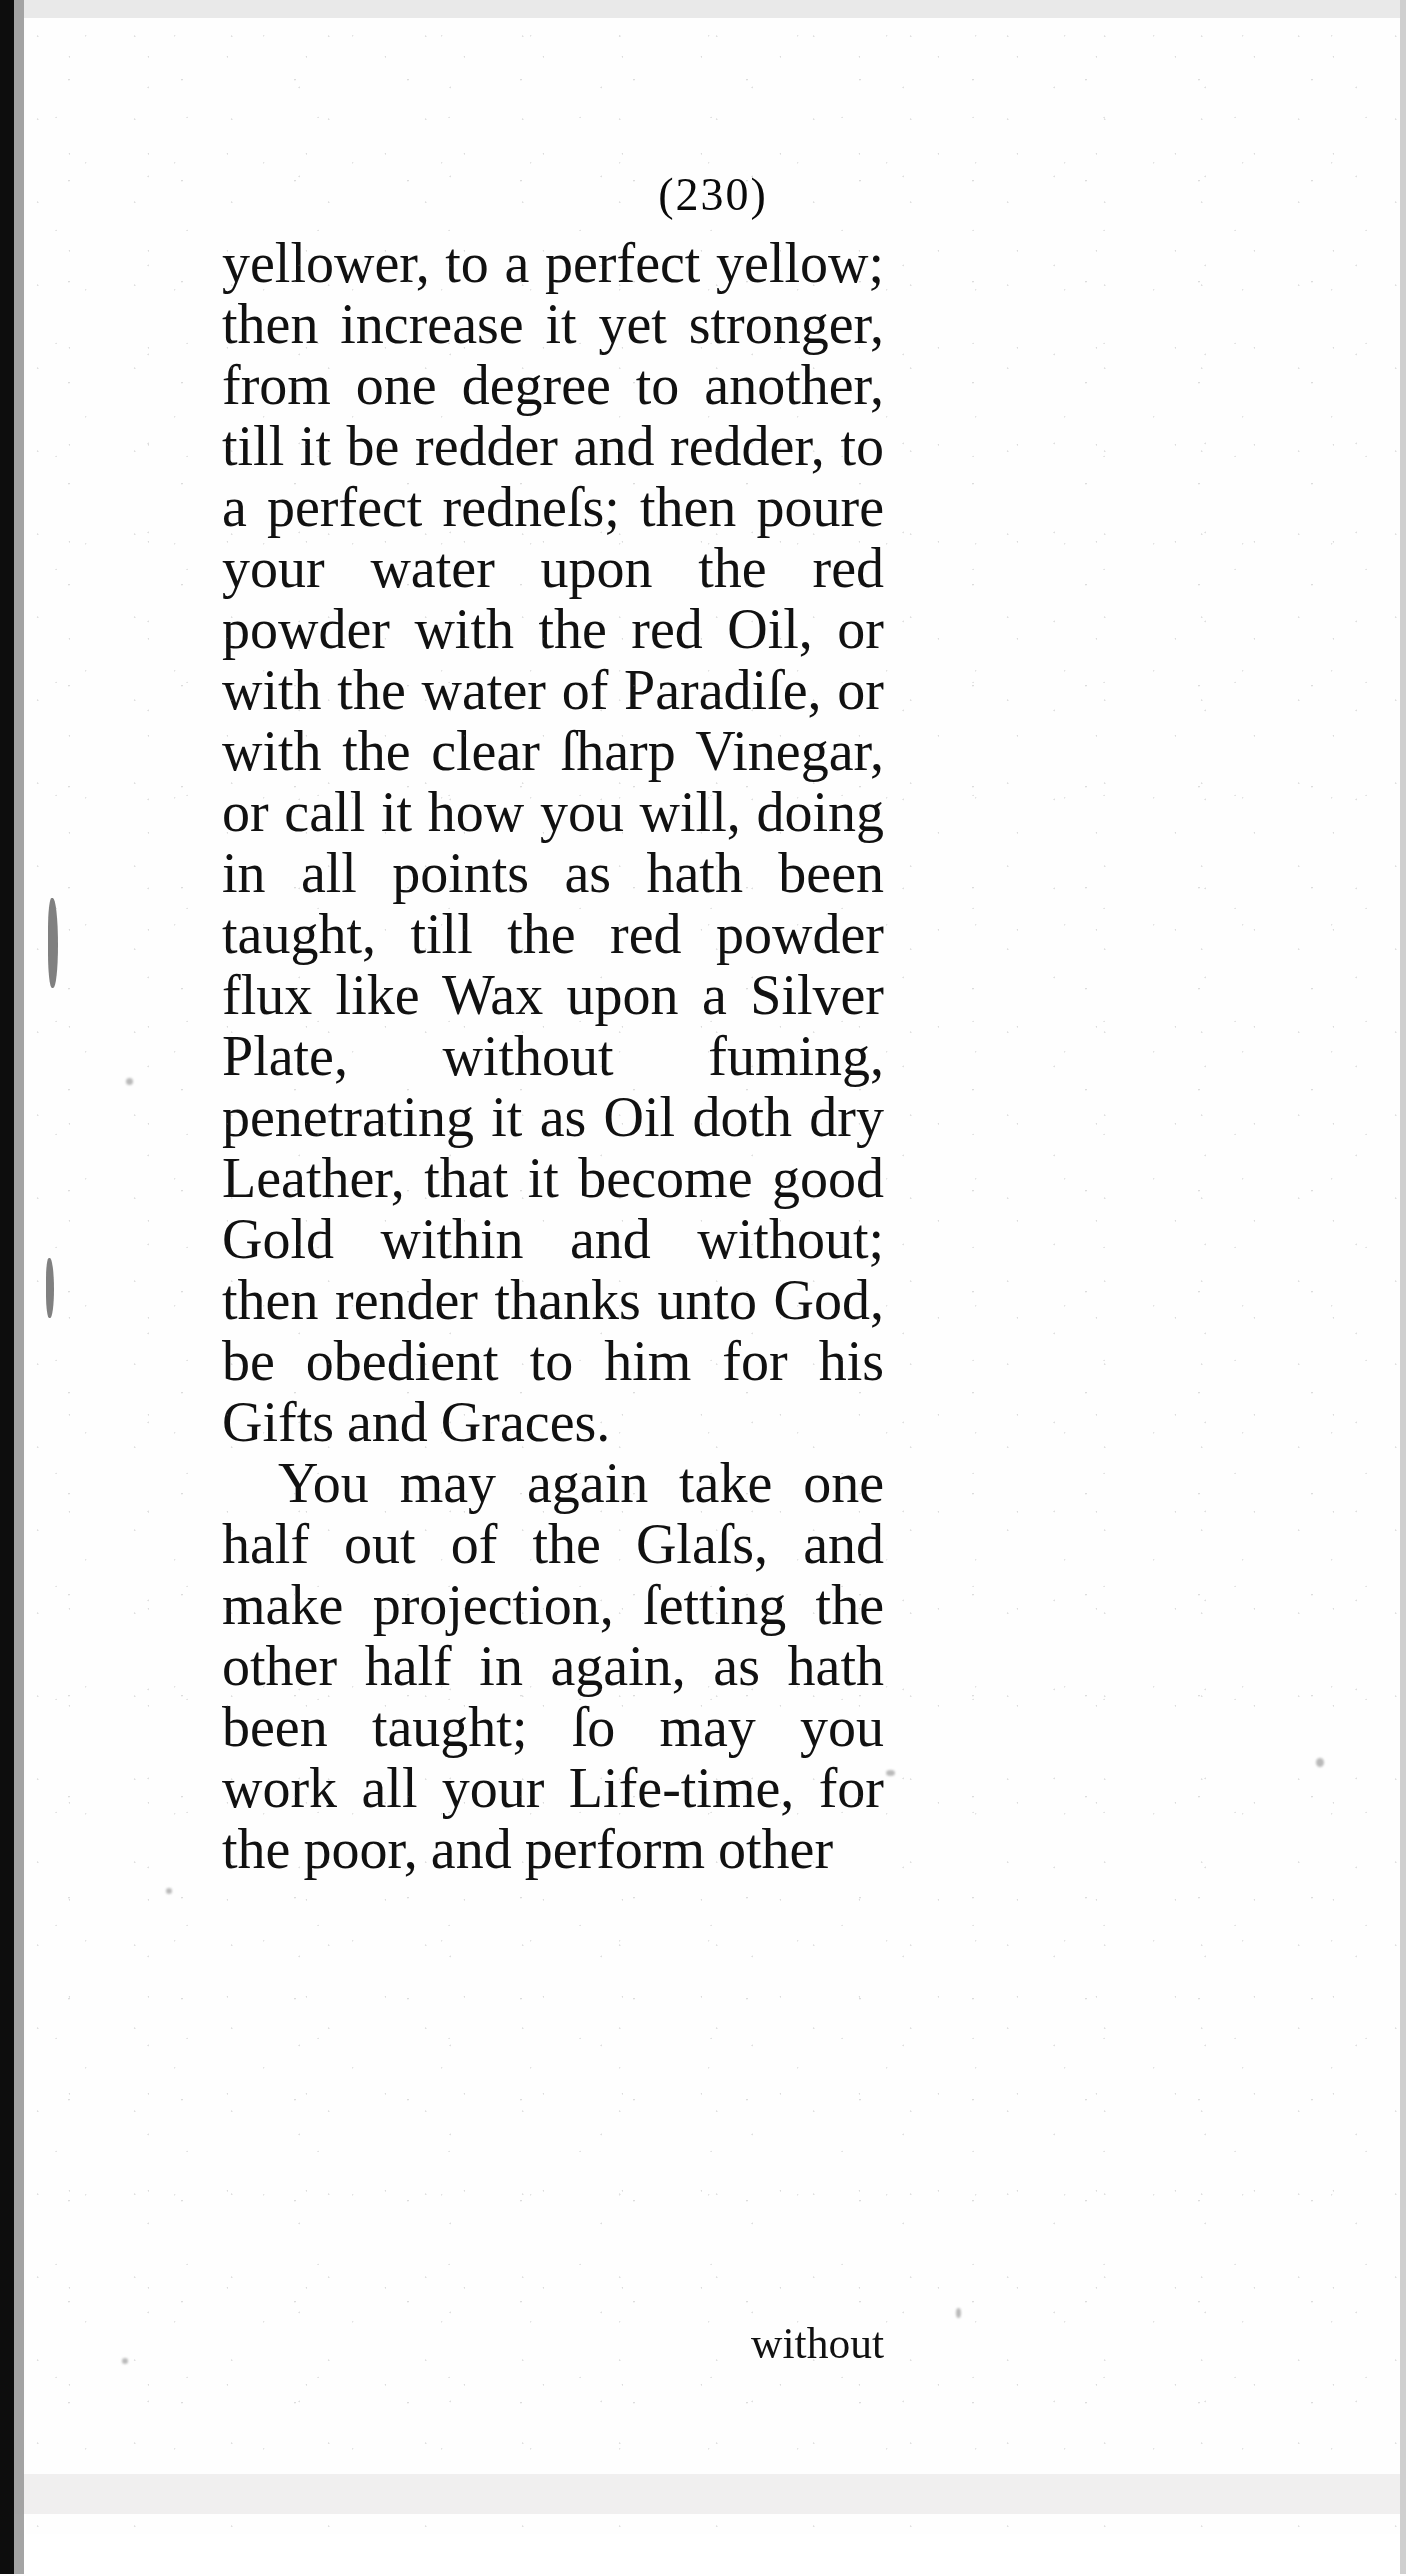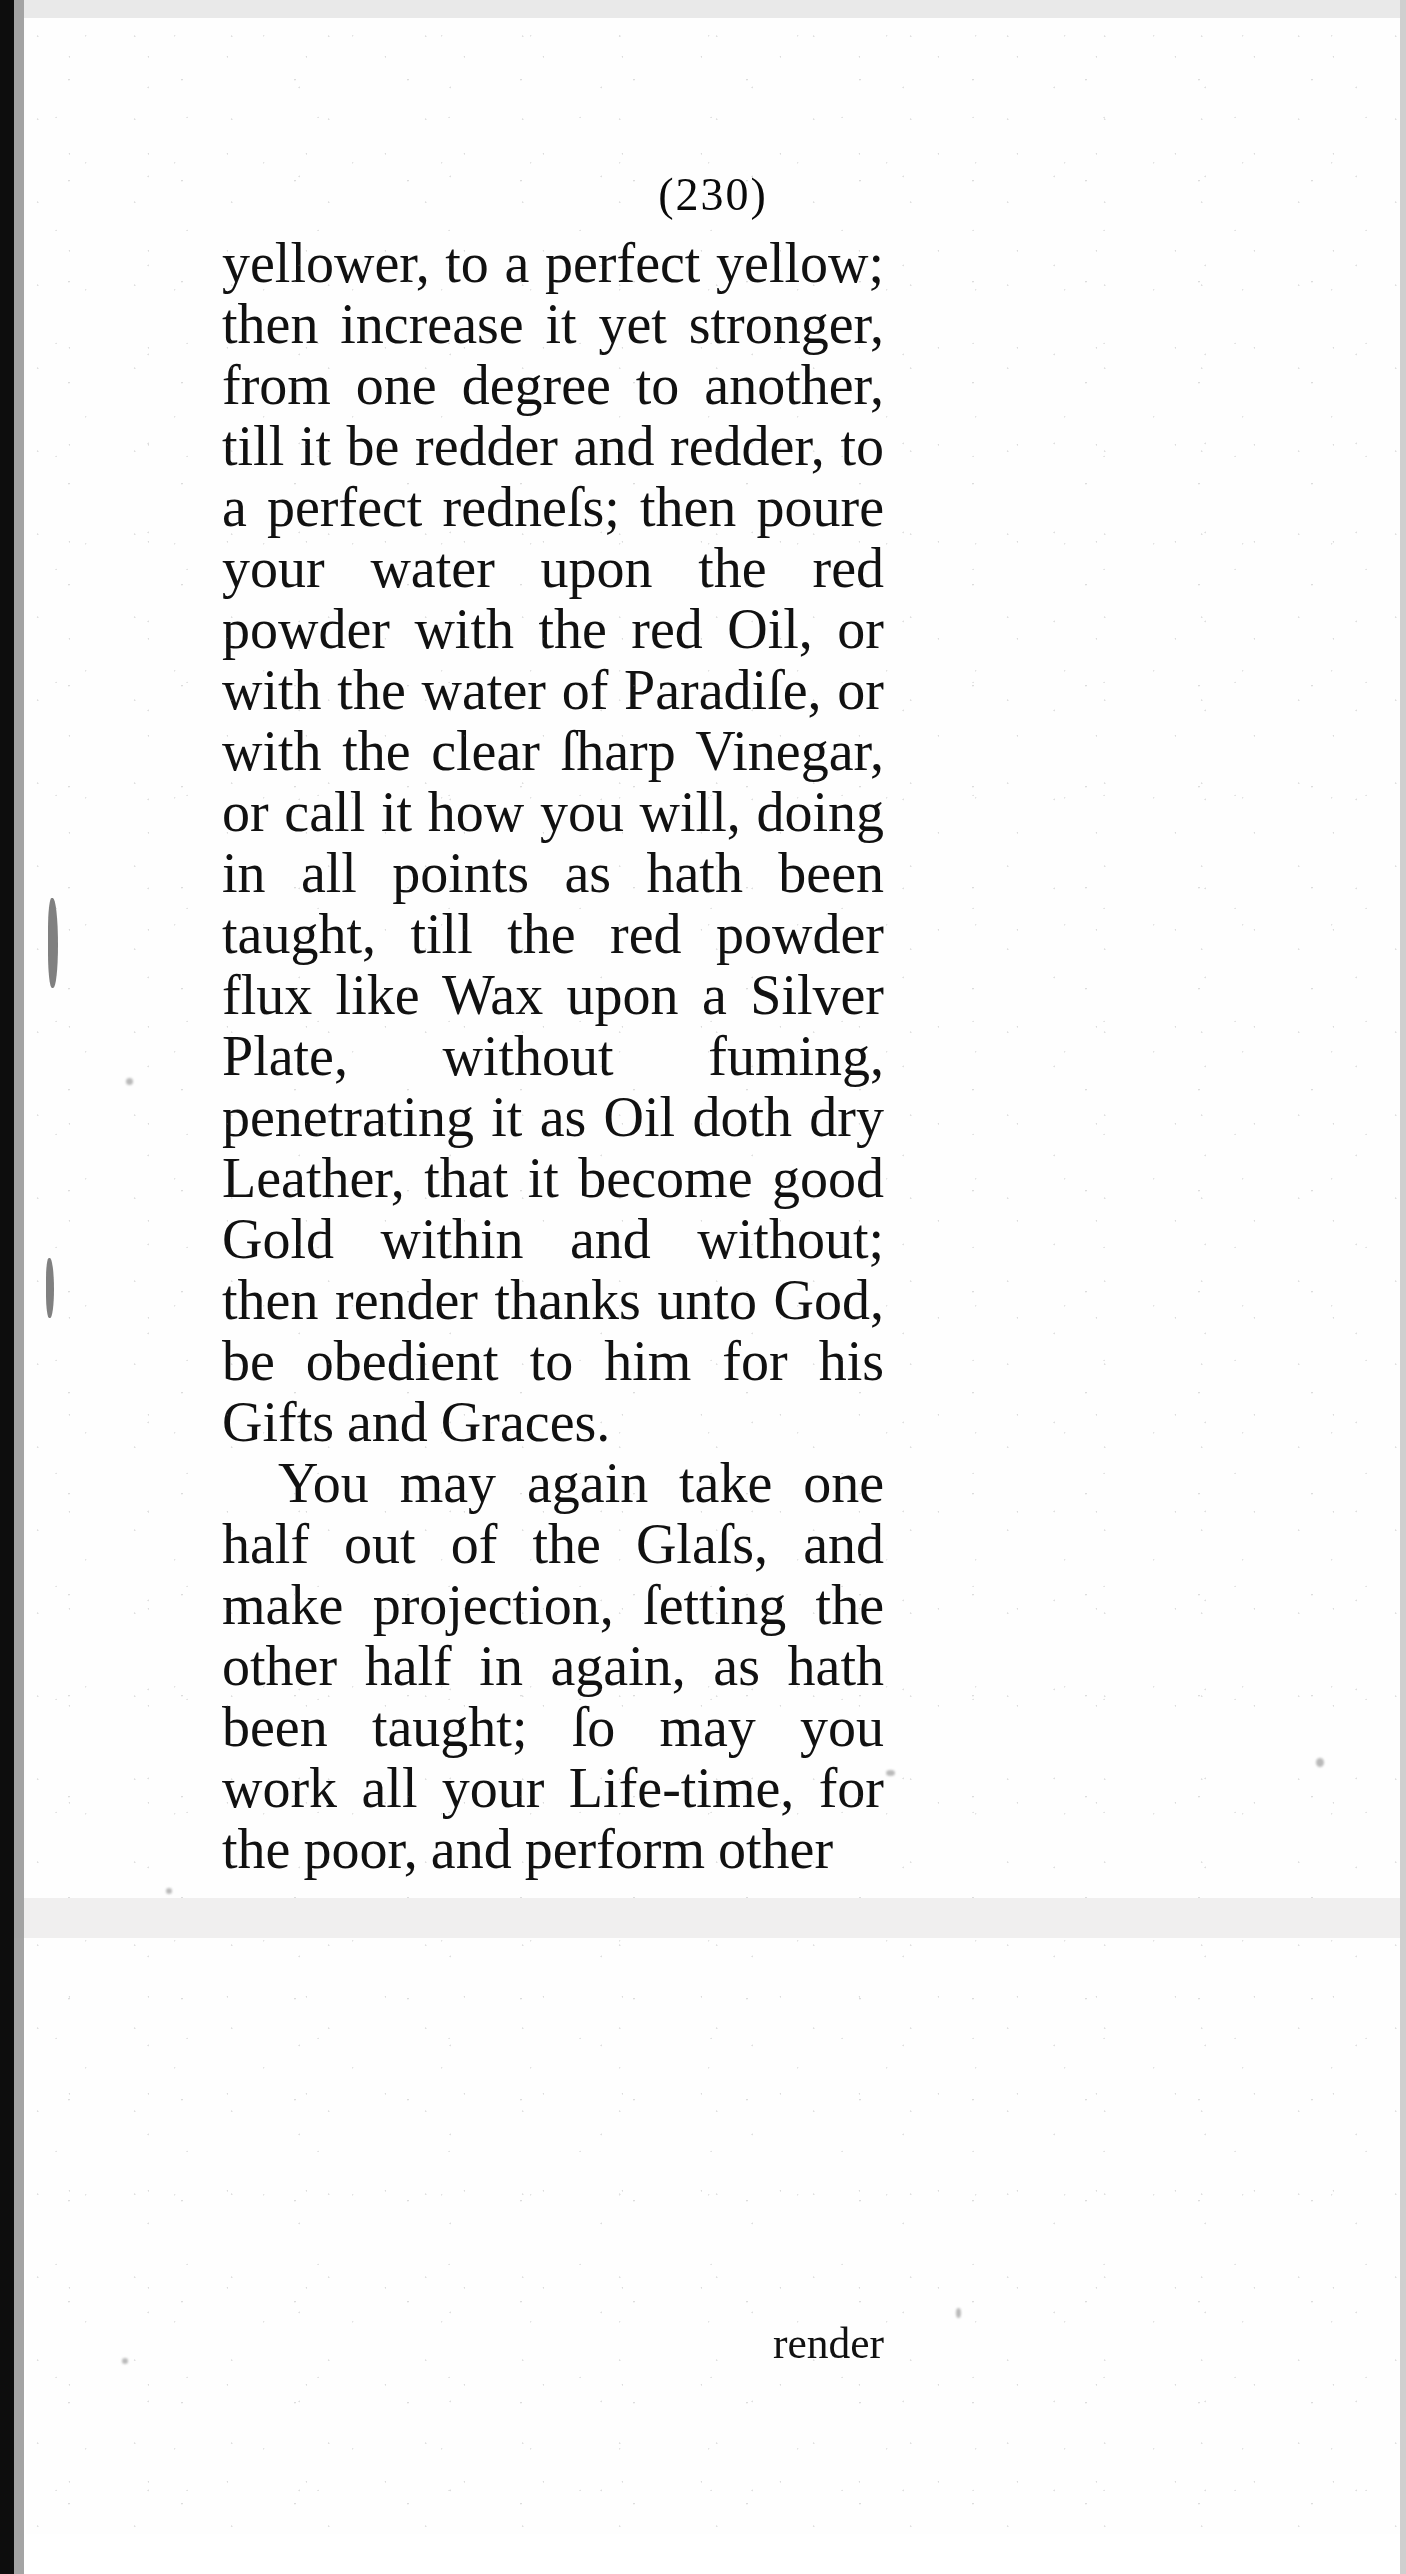--- a/index.html
+++ b/index.html
@@ -13,21 +13,21 @@
     overflow: hidden;
     font-family: "Liberation Serif", serif;
   }
 
   
   #scan-page {
     position: absolute;
     left: 0;
     top: 0;
     width: 1406px;
-    height: 1938px;
+    height: 2514px;
     background: #fdfdfd;
   }
 
   
   .scan-edge-left {
     position: absolute;
     left: 0;
     top: 0;
     width: 14px;
     height: 2574px;
@@ -165,21 +165,21 @@
 
   <div class="paper">
 
     <div class="page-number">(230)</div>
 
     <div class="text-block">
       <p class="tight">yellower, to a perfect yellow; then increase it yet stronger, from one degree to another, till it be redder and redder, to a perfect redneſs; then poure your water upon the red powder with the red Oil, or with the water of Paradiſe, or with the clear ſharp Vinegar, or call it how you will, doing in all points as hath been taught, till the red powder flux like Wax upon a Silver Plate, without fuming, penetrating it as Oil doth dry Leather, that it become good Gold within and without; then render thanks unto God, be obedient to him for his Gifts and Graces.</p>
       <p class="para-indent tight">You may again take one half out of the Glaſs, and make projection, ſetting the other half in again, as hath been taught; ſo may you work all your Life-time, for the poor, and perform other</p>
     </div>
 
-    <div class="catchword">render</div>
+    <div class="catchword">without</div>
 
     <span class="ink-blob" style="left:22px; top:880px; width:10px; height:90px;"></span>
     <span class="ink-blob" style="left:20px; top:1240px; width:8px; height:60px;"></span>
     <span class="smudge" style="left:100px; top:1060px; width:7px; height:7px;"></span>
     <span class="smudge" style="left:140px; top:1870px; width:6px; height:6px;"></span>
     <span class="smudge" style="left:860px; top:1752px; width:9px; height:6px;"></span>
     <span class="smudge" style="left:1290px; top:1740px; width:8px; height:9px;"></span>
     <span class="smudge" style="left:96px; top:2340px; width:6px; height:6px;"></span>
     <span class="smudge" style="left:930px; top:2290px; width:5px; height:10px;"></span>
 

